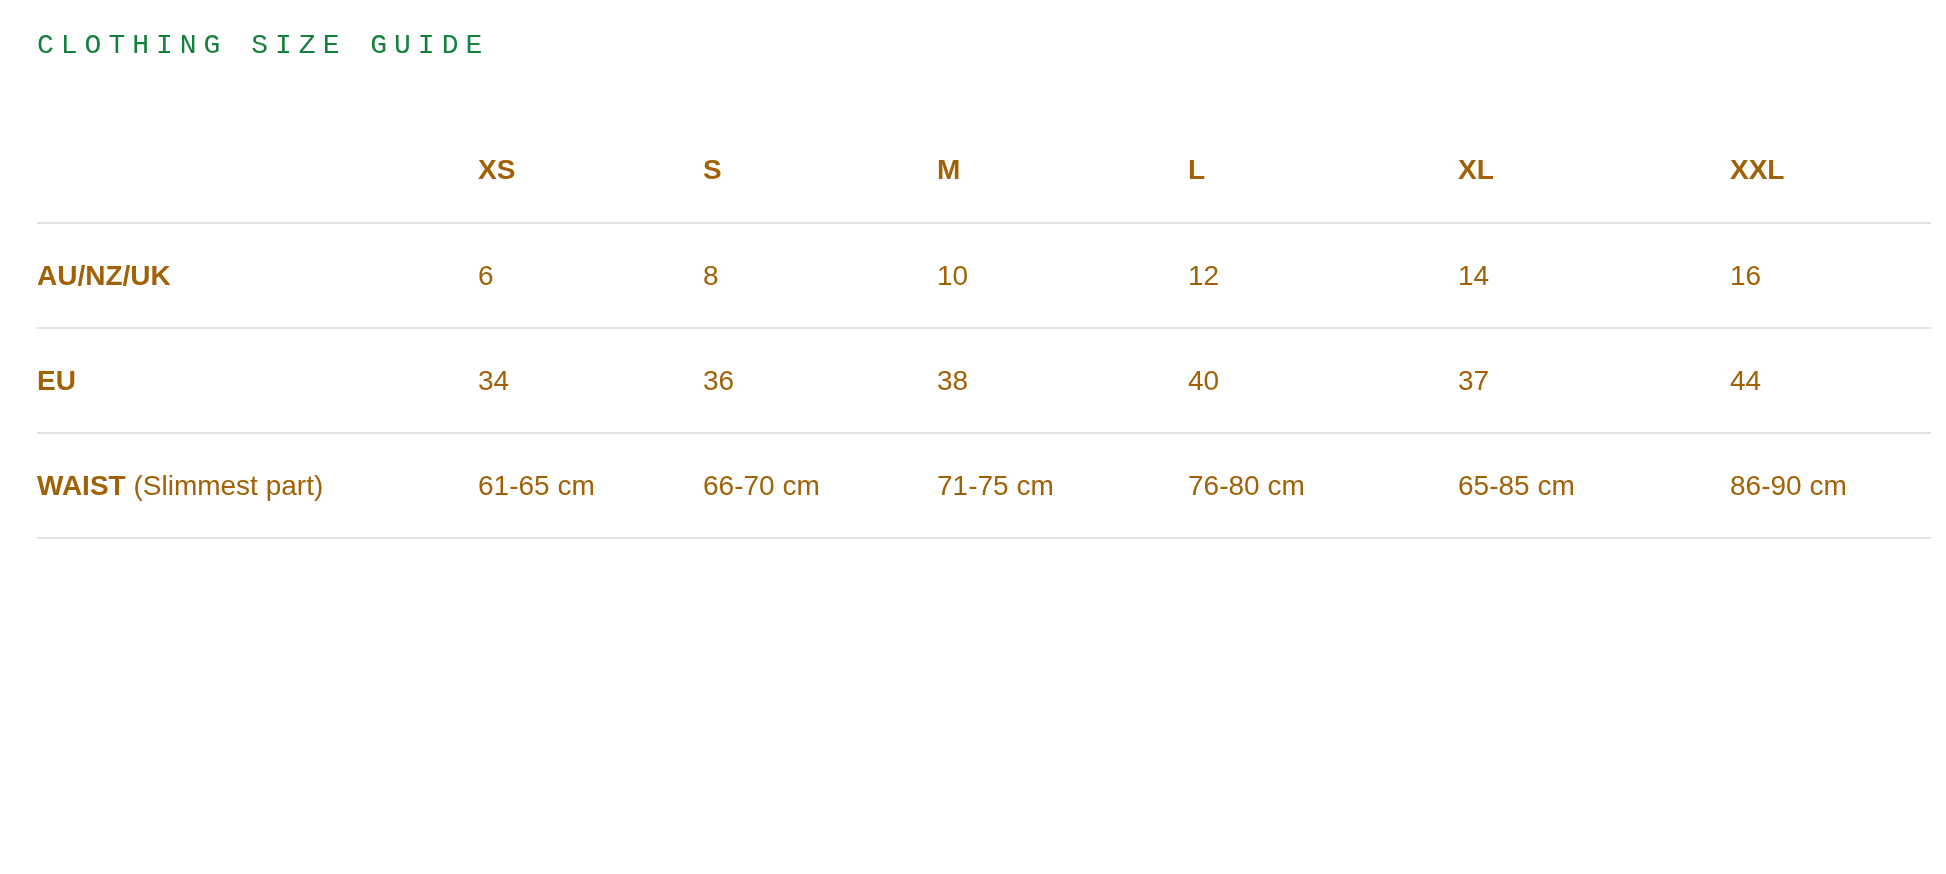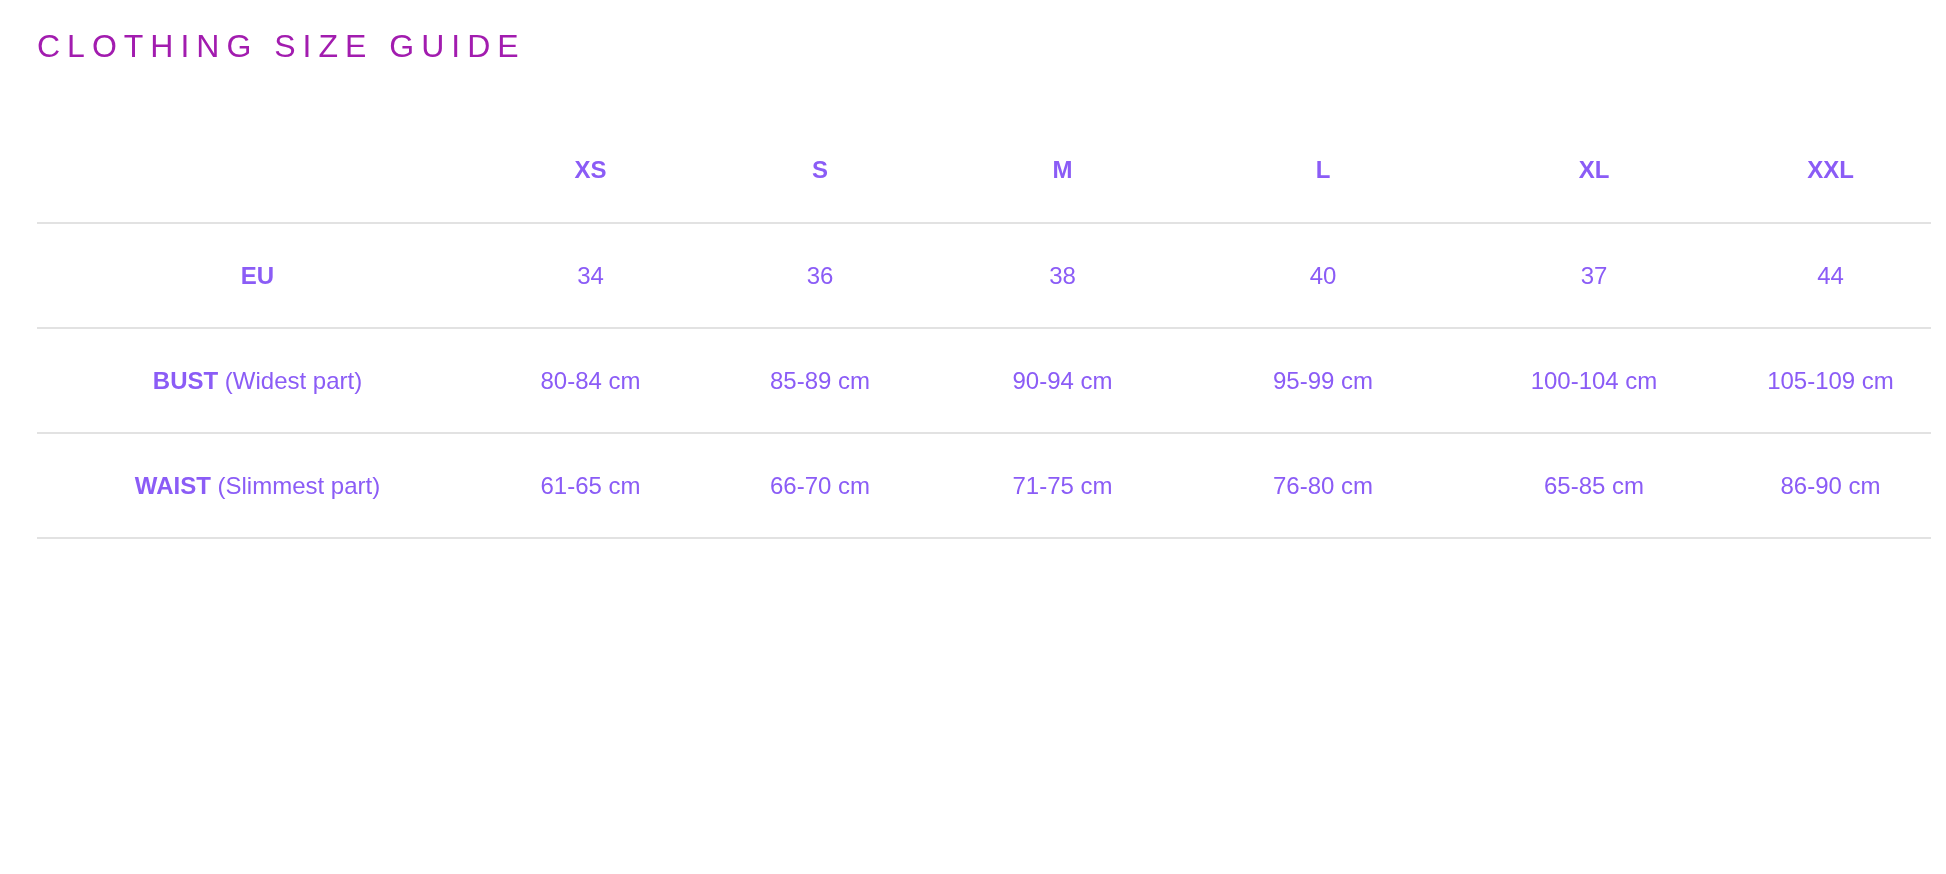--- a/index.html
+++ b/index.html
@@ -10,49 +10,50 @@
   }
   body {
     width: 1946px;
     height: 874px;
     font-family: "Liberation Sans", "DejaVu Sans", sans-serif;
     color: #212329;
     overflow: hidden;
   }
   h1.page-title {
     margin: 22px 0 0 37px;
-    font-size: 32px;
+    font-size: 28px;
     line-height: 48px;
     font-weight: 500;
     letter-spacing: 7px;
-    color: #a21caf;
+    color: #15803d;
     text-transform: uppercase;
+    font-family: Liberation Mono, monospace;
   }
   table.size-guide {
     border-collapse: collapse;
     table-layout: fixed;
     width: 1894px;
     margin: 48px 0 0 37px;
   }
   col.col-label { width: 441px; }
   col.col-xs  { width: 225px; }
   col.col-s   { width: 234px; }
   col.col-m   { width: 251px; }
   col.col-l   { width: 270px; }
   col.col-xl  { width: 272px; }
   col.col-xxl { width: 201px; }
   .size-guide th,
   .size-guide td {
     height: 105px;
     padding: 0;
-    text-align: center;
+    text-align: left;
     vertical-align: middle;
-    font-size: 24px;
+    font-size: 28px;
     font-weight: normal;
-    color: #8b5cf6;
+    color: #a16207;
     border-bottom: 2px solid #e2e2e2;
     white-space: nowrap;
   }
   .size-guide thead th {
     font-weight: bold;
   }
   .size-guide td.row-label strong {
     font-weight: bold;
   }
   .size-guide td.row-label .note {
@@ -81,36 +82,36 @@
       <th>XS</th>
           <th>S</th>
           <th>M</th>
           <th>L</th>
           <th>XL</th>
           <th>XXL</th>
         </tr>
     </thead>
     <tbody id="table-body">
         <tr>
+          <td class="row-label"><strong>AU/NZ/UK</strong></td>
+          <td>6</td>
+          <td>8</td>
+          <td>10</td>
+          <td>12</td>
+          <td>14</td>
+          <td>16</td>
+        </tr>
+        <tr>
           <td class="row-label"><strong>EU</strong></td>
           <td>34</td>
           <td>36</td>
           <td>38</td>
           <td>40</td>
           <td>37</td>
           <td>44</td>
-        </tr>
-        <tr>
-          <td class="row-label"><strong>BUST</strong><span class="note"> (Widest part)</span></td>
-          <td>80-84 cm</td>
-          <td>85-89 cm</td>
-          <td>90-94 cm</td>
-          <td>95-99 cm</td>
-          <td>100-104 cm</td>
-          <td>105-109 cm</td>
         </tr>
         <tr>
           <td class="row-label"><strong>WAIST</strong><span class="note"> (Slimmest part)</span></td>
           <td>61-65 cm</td>
           <td>66-70 cm</td>
           <td>71-75 cm</td>
           <td>76-80 cm</td>
           <td>65-85 cm</td>
           <td>86-90 cm</td>
         </tr>

